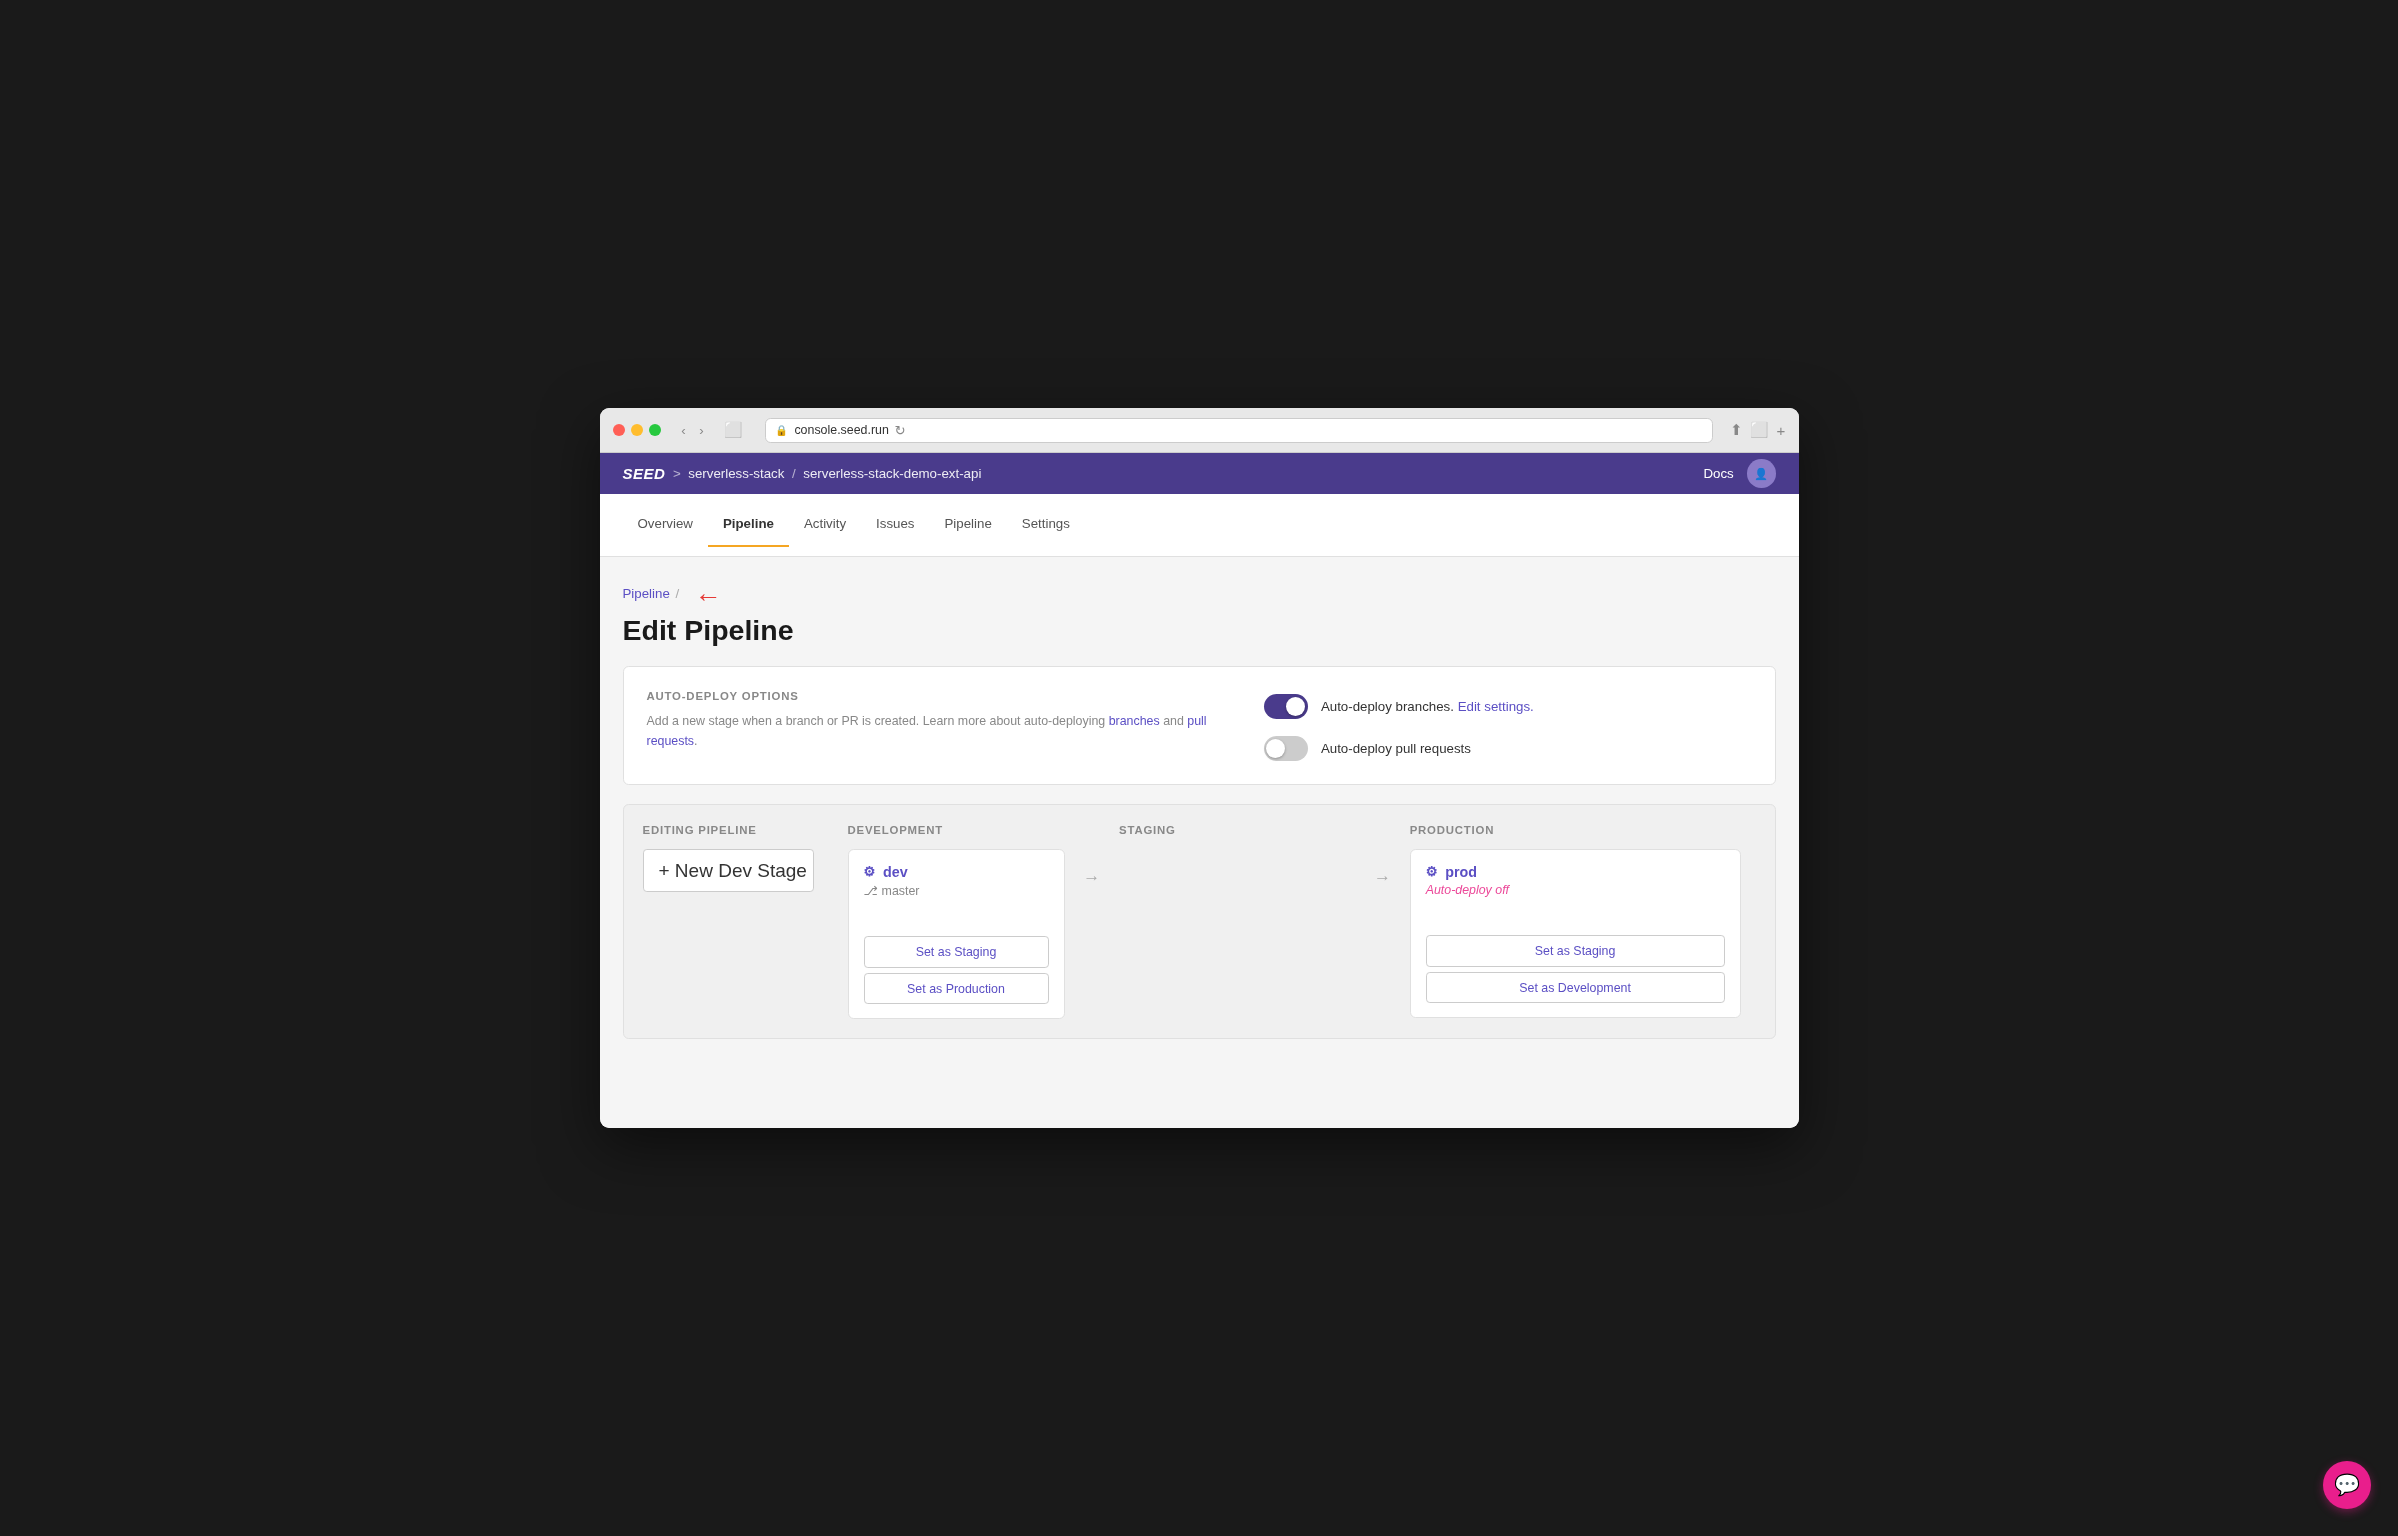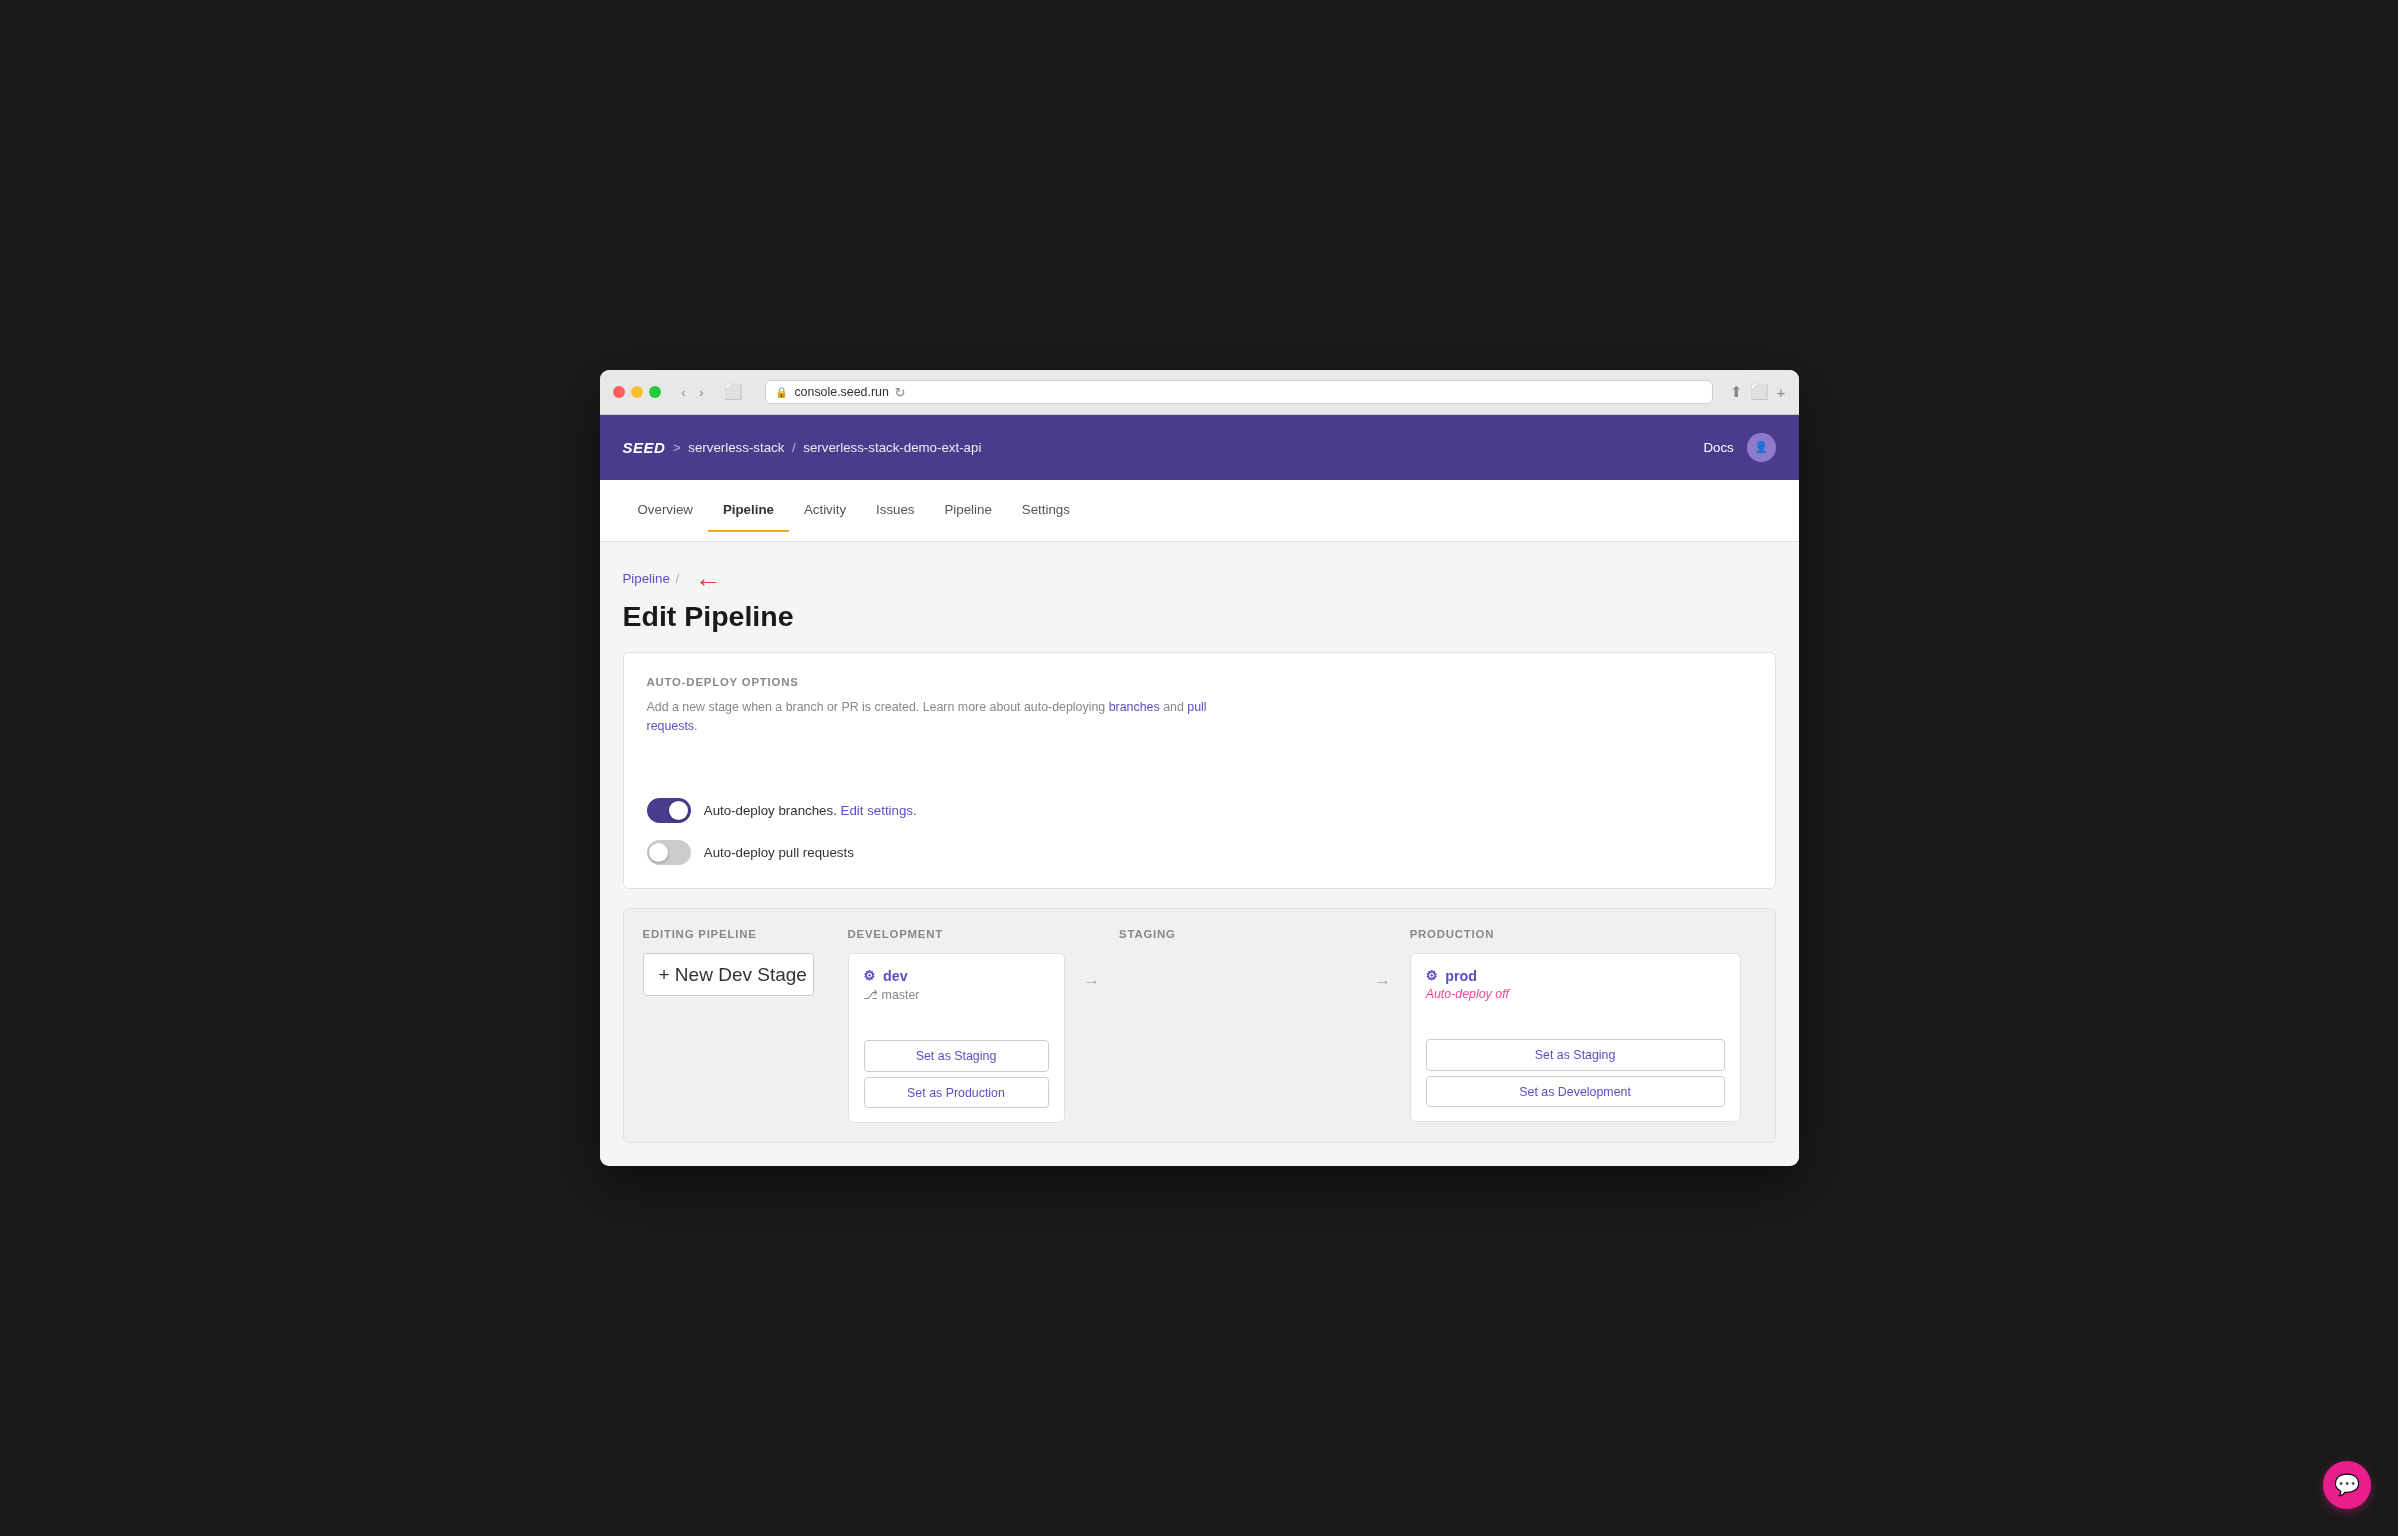--- a/index.html
+++ b/index.html
@@ -67,21 +67,21 @@
     .browser-actions { display: flex; gap: 7.6px; }
     .browser-action-btn {
       background: none; border: none; cursor: pointer;
       color: #888; font-size: 15px;
     }
 
     
     .app-header {
       background: #4a3b8c;
       padding: 0 23px;
-      height: 65px;
+      height: 41px;
       display: flex;
       align-items: center;
       justify-content: space-between;
     }
     .app-header-left {
       display: flex;
       align-items: center;
       gap: 7.6px;
       color: white;
       font-size: 13.3px;
@@ -168,21 +168,20 @@
       border: 1px solid #e0e0e0;
       padding: 23px;
       margin-bottom: 19px;
     }
 
     
     .auto-deploy-section {
       display: flex;
       gap: 57px;
       align-items: flex-start;
-      flex-direction: column;
     }
     .auto-deploy-left {
       min-width: 266px;
     }
     .section-label {
       font-size: 11.4px;
       font-weight: 600;
       color: #888;
       letter-spacing: 0.8px;
       text-transform: uppercase;

